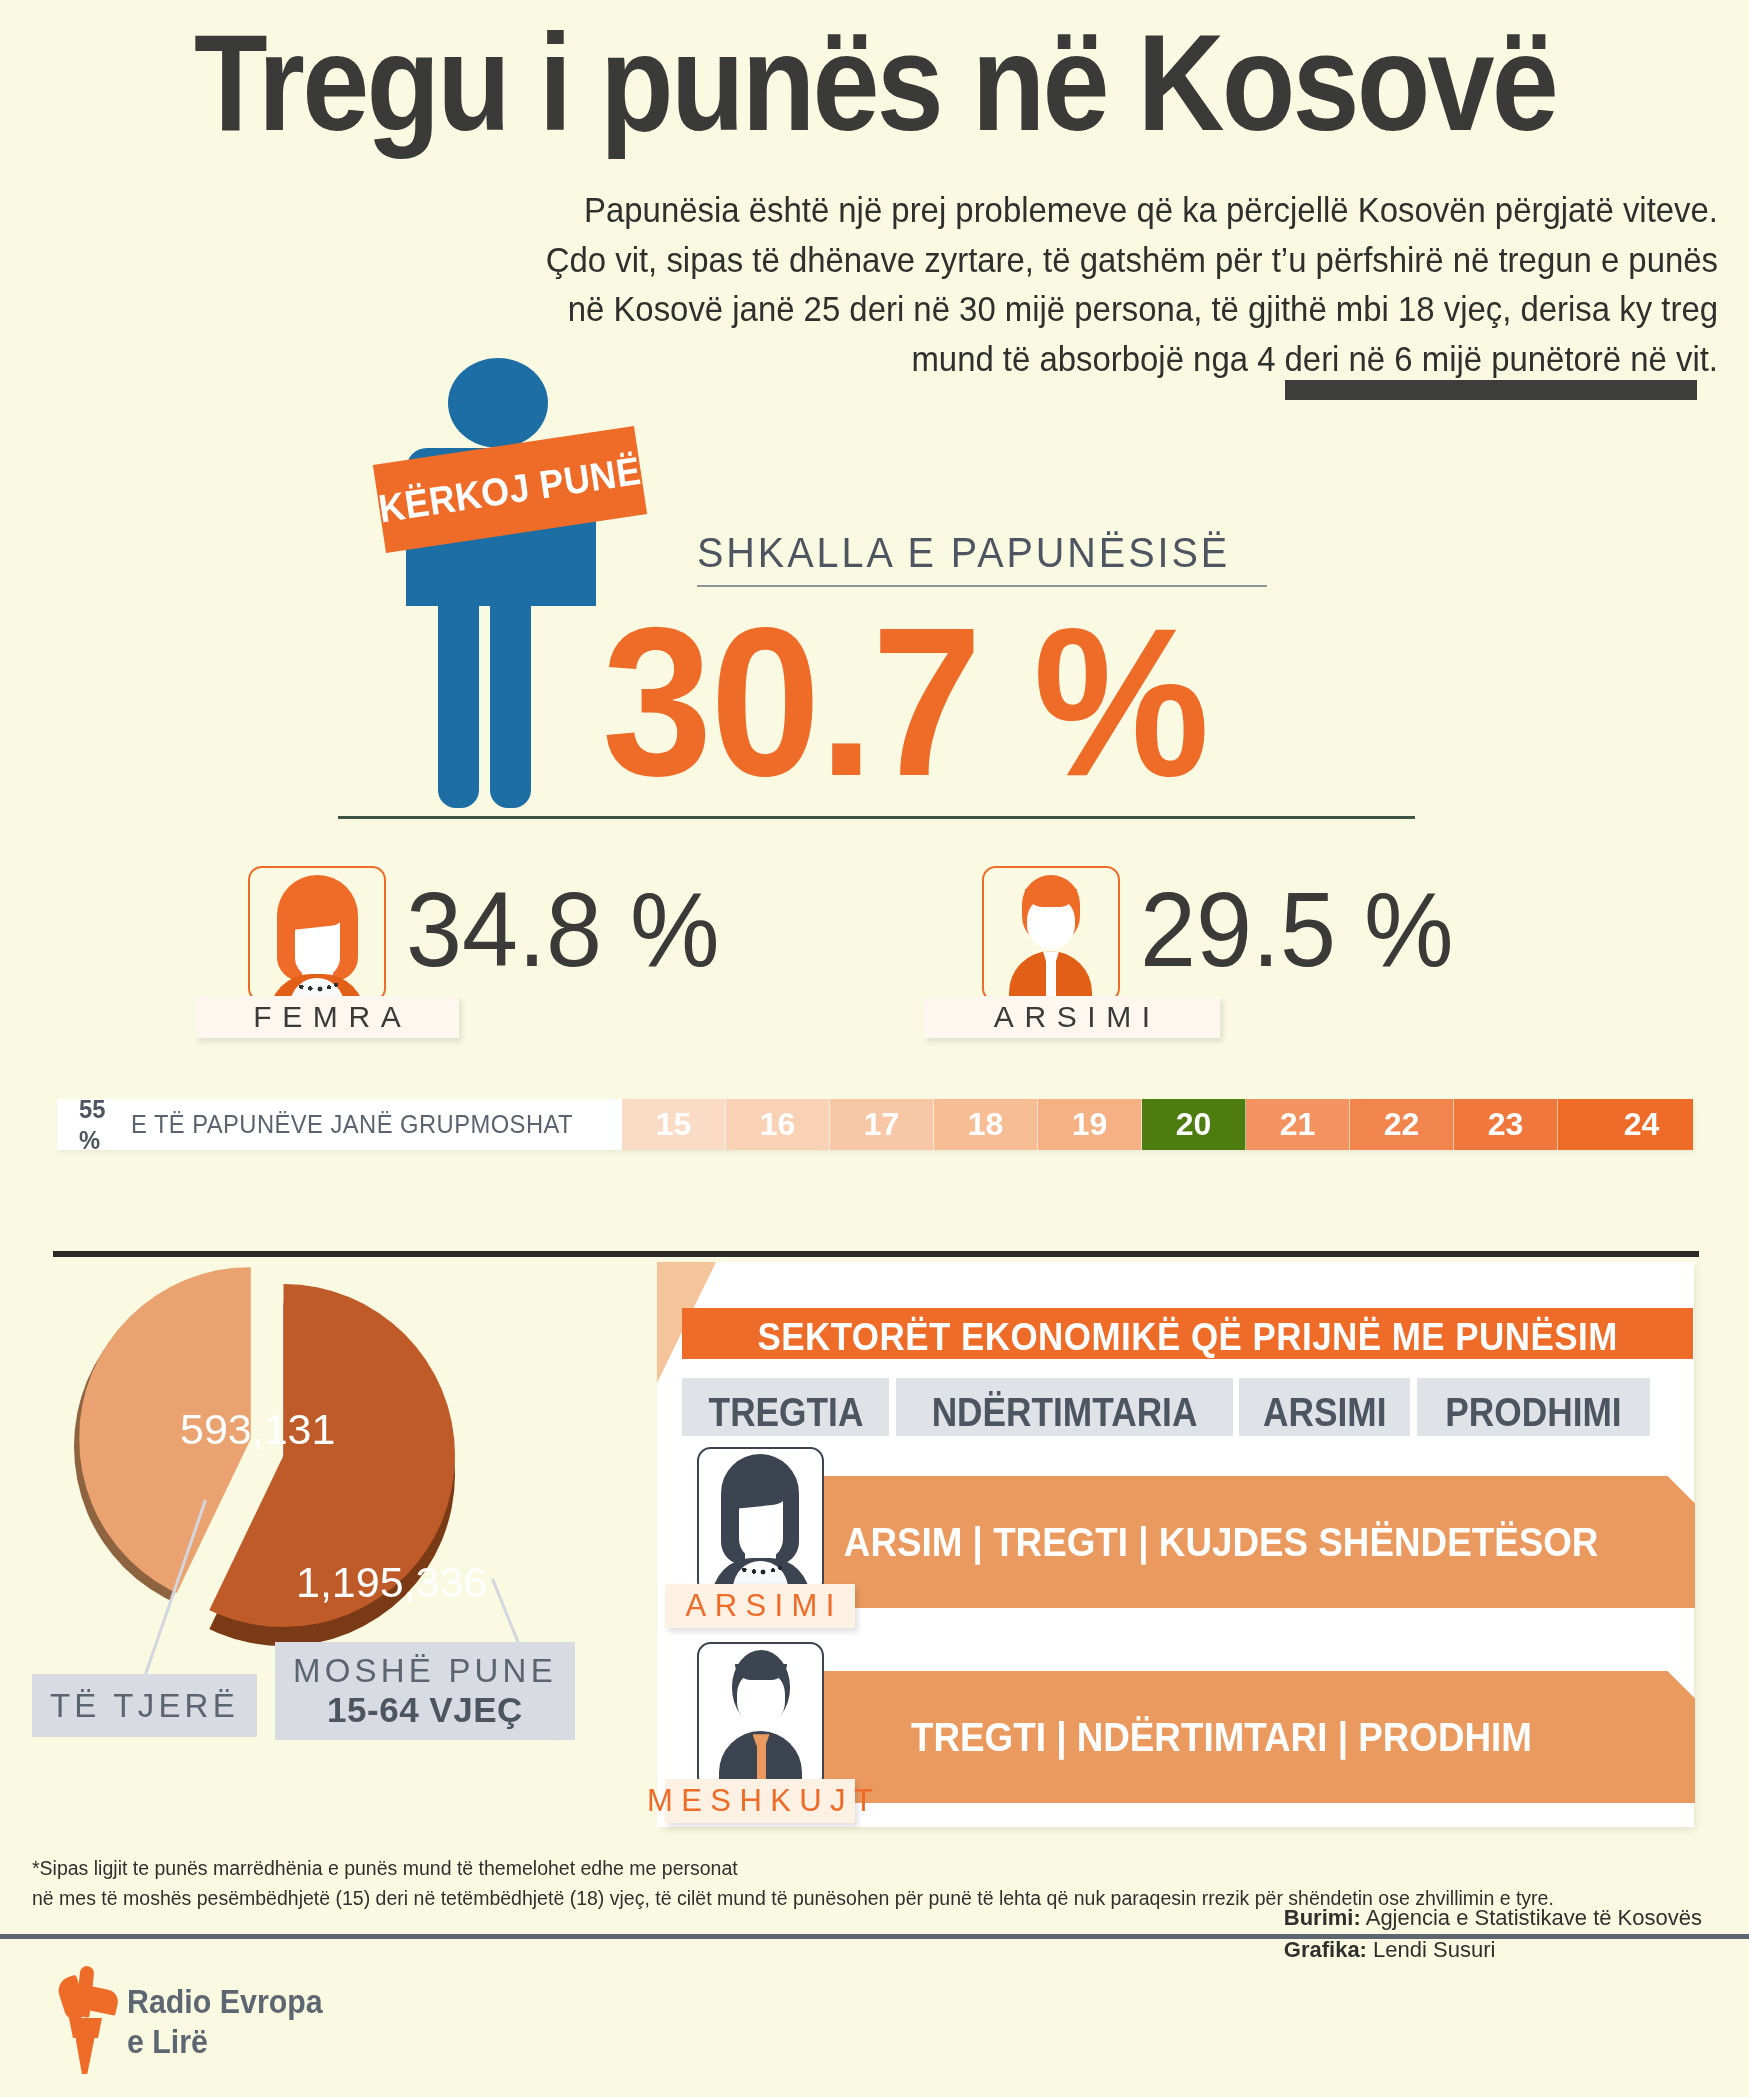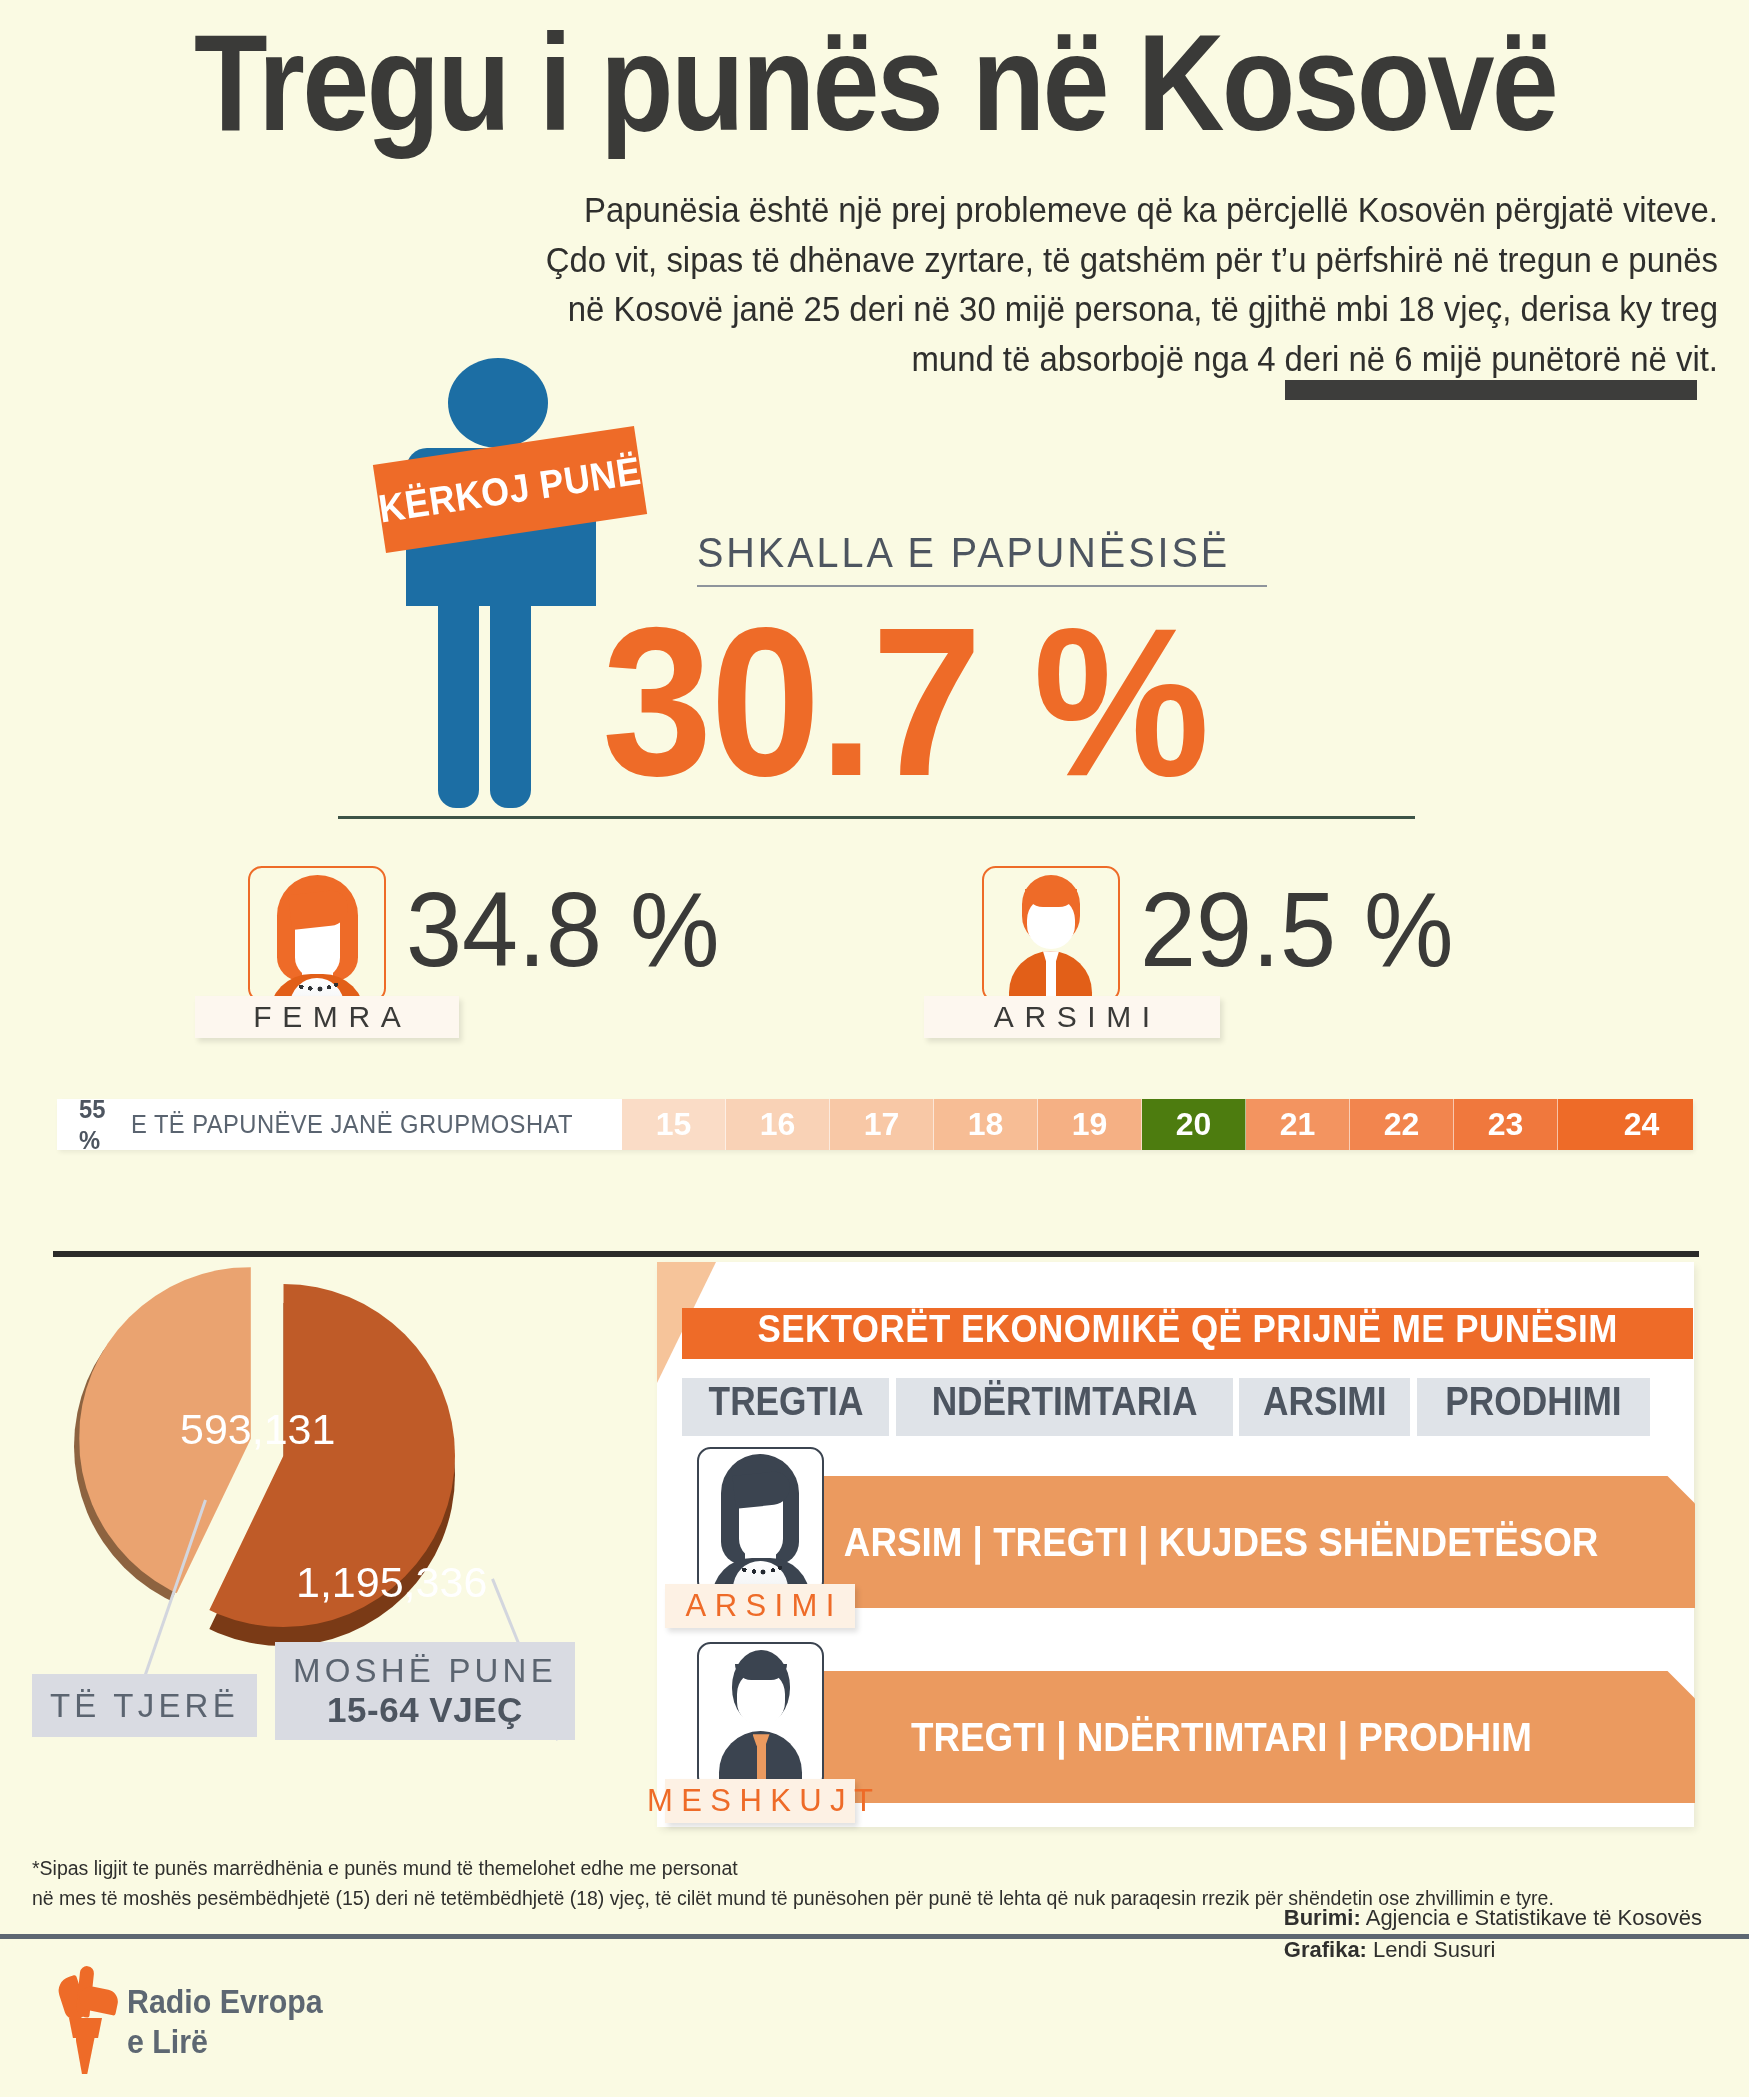--- a/index.html
+++ b/index.html
@@ -161,25 +161,25 @@
   .plabel .l1{font-size:33px;color:#5b6470;letter-spacing:4.2px;white-space:nowrap;}
   .plabel .l2{font-size:35px;font-weight:bold;color:#4d5560;letter-spacing:0.5px;white-space:nowrap;}
   #plab-other{left:32px;top:1674px;position:absolute;height:63px;}
   #plab-work{left:275px;top:1642px;position:absolute;height:98px;}
 
   
   #panel{position:absolute;left:657px;top:1262px;width:1037px;height:565px;background:#fff;box-shadow:3.2px 4.2px 7.4px rgba(0,0,0,.08);}
   #panel-corner{position:absolute;left:657px;top:1262px;width:0;height:0;
     border-left:59px solid #f6c49a;border-bottom:121px solid transparent;}
   #panel-title{position:absolute;left:682px;top:1308px;width:1011px;height:51px;
-    background:#ee6b28;display:flex;align-items:flex-start;justify-content:center;}
+    background:#ee6b28;display:flex;align-items:flex-end;justify-content:center;}
   #panel-title span{color:#fff;font-weight:bold;font-size:38px;letter-spacing:0.5px;
     transform:scaleX(.92);white-space:nowrap;}
   #sectors{position:absolute;left:682px;top:1378px;width:1011px;height:58px;display:flex;align-items:stretch;gap:6.9px;}
-  .sector{background:#dfe3e8;display:flex;align-items:flex-start;justify-content:center;padding:0 13.7px;}
+  .sector{background:#dfe3e8;display:flex;align-items:flex-end;justify-content:center;padding:0 13.7px;}
   .sector span{font-weight:bold;font-size:41px;color:#4d5560;transform:scaleX(.86);white-space:nowrap;}
 
   .grow{position:absolute;left:747px;height:132px;width:948px;}
   .grow .bar{position:absolute;left:0;top:0;width:100%;height:100%;
     background:#eb9a5f;clip-path:polygon(0 0,calc(100% - 27.5px) 0,100% 27.5px,100% 100%,0 100%);
     display:flex;align-items:center;justify-content:center;}
   .grow .bar span{color:#fff;font-weight:bold;font-size:40px;letter-spacing:0px;
     transform:scaleX(.92);white-space:nowrap;}
   .gavframe{position:absolute;left:-50px;top:-29px;width:127px;height:148px;
     border:2.6px solid #3b4450;border-radius:13.7px;background:#fff;box-sizing:border-box;overflow:hidden;}

